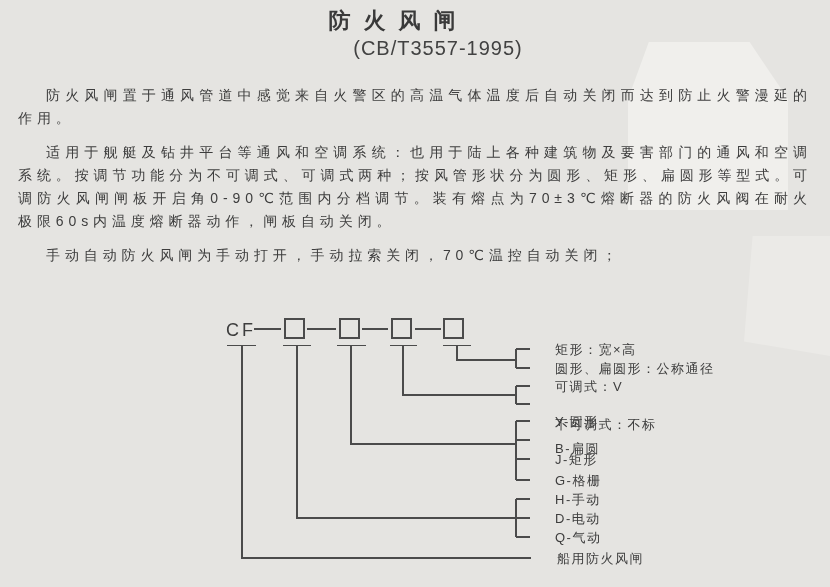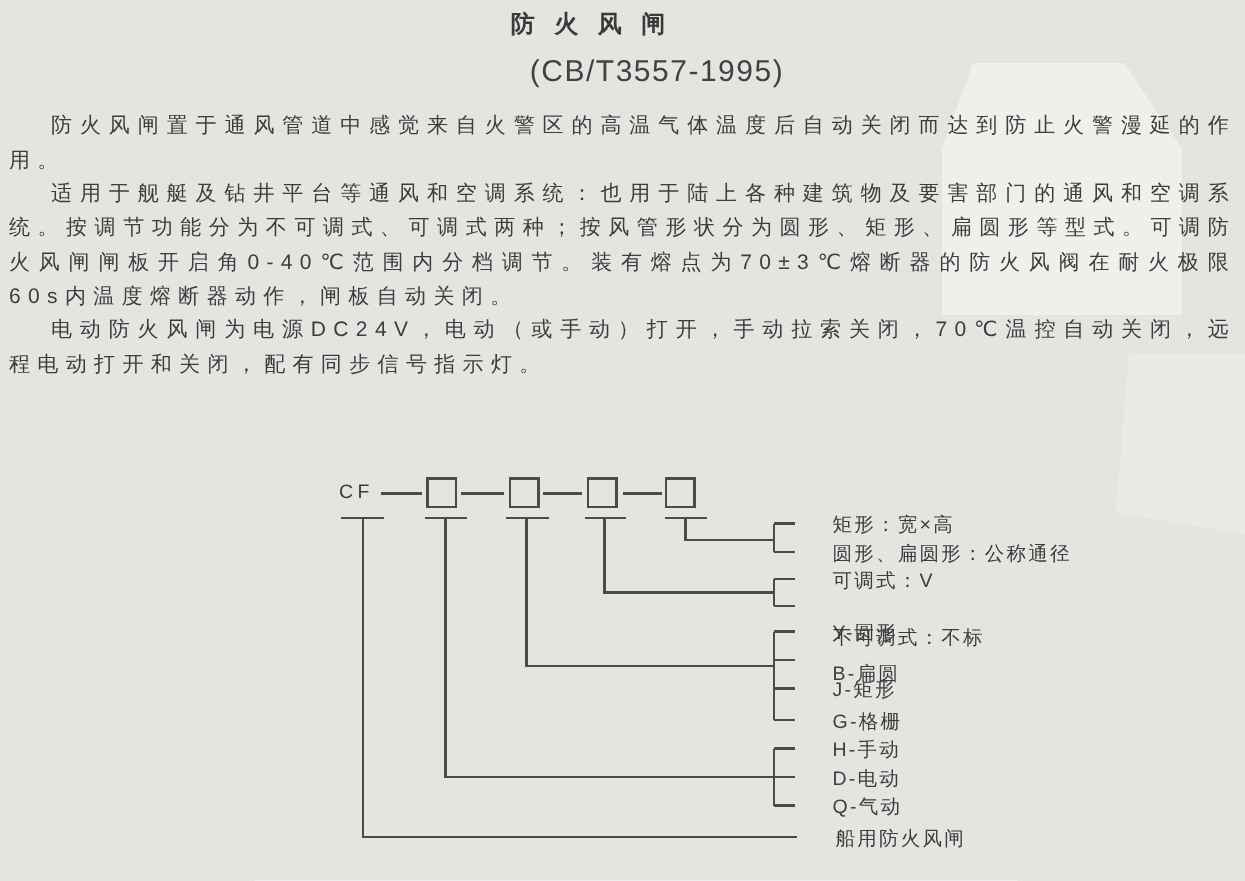--- a/index.html
+++ b/index.html
@@ -23,40 +23,40 @@
   }
   .wm2{
     left:744px;top:236px;width:86px;height:120px;
     clip-path:polygon(10% 0,100% 0,100% 100%,0 88%);
     background:#ebeae7;
   }
   .content{position:relative;z-index:1;}
   .doc-title{
     position:absolute;top:6px;left:0;width:784px;
     text-align:center;
-    font-size:16px;font-weight:bold;color:#3a3a3a;
+    font-size:22px;font-weight:bold;color:#3a3a3a;
     letter-spacing:13px;text-indent:13px;
   }
   .doc-standard{
     position:absolute;top:37px;left:0;width:830px;
     text-align:center;
     font-size:20px;letter-spacing:1px;color:#424242;padding-left:23px;
   }
   .body-text{
     position:absolute;top:72px;left:6px;width:818px;
     font-size:14px;line-height:22.7px;
     letter-spacing:4.9px;
     text-align:justify;
     color:#3d3d3d;
   }
-  .body-text p{margin:0;text-indent:2em;}
+  .body-text p{margin:12px;text-indent:2em;}
   .diagram-lines{position:absolute;left:0;top:0;z-index:1;}
   .model-prefix{
     position:absolute;left:226px;top:320px;
-    font-size:13px;letter-spacing:3px;color:#3d3d3d;z-index:2;
+    font-size:18px;letter-spacing:3px;color:#3d3d3d;z-index:2;
   }
   .dlabel{
     position:absolute;left:535px;
     font-size:13px;letter-spacing:1.5px;
     white-space:nowrap;color:#3d3d3d;z-index:2;margin-left:20px;
   }
 </style>
 </head>
 <body>
 
@@ -65,22 +65,22 @@
   <div class="wm wm1"></div>
   <div class="wm wm2"></div>
 
   <div class="content">
 
     <div class="doc-title">防火风闸</div>
     <div class="doc-standard">(CB/T3557-1995)</div>
 
     <div class="body-text">
       <p>防火风闸置于通风管道中感觉来自火警区的高温气体温度后自动关闭而达到防止火警漫延的作用。</p>
-      <p>适用于舰艇及钻井平台等通风和空调系统：也用于陆上各种建筑物及要害部门的通风和空调系统。按调节功能分为不可调式、可调式两种；按风管形状分为圆形、矩形、扁圆形等型式。可调防火风闸闸板开启角0-40℃范围内分档调节。装有熔点为70±3℃熔断器的防火风阀在耐火极限60s内温度熔断器动作，闸板自动关闭。</p>
-      <p>电动防火风闸为电源DC24V，电动（或手动）打开，手动拉索关闭，70℃温控自动关闭，远程电动打开和关闭，配有同步信号指示灯。</p>
+      <p>适用于舰艇及钻井平台等通风和空调系统：也用于陆上各种建筑物及要害部门的通风和空调系统。按调节功能分为不可调式、可调式两种；按风管形状分为圆形、矩形、扁圆形等型式。可调防火风闸闸板开启角0-90℃范围内分档调节。装有熔点为70±3℃熔断器的防火风阀在耐火极限60s内温度熔断器动作，闸板自动关闭。</p>
+      <p>手动自动防火风闸为手动打开，手动拉索关闭，70℃温控自动关闭；</p>
     </div>
 
     <svg class="diagram-lines" width="830" height="587" viewBox="0 0 830 587" fill="none" stroke="#4b4b4b" stroke-width="1.4" shape-rendering="crispEdges">
 
       <path d="M254 329 H281 M307 329 H336 M362 329 H388 M415 329 H441"></path>
 
       <rect x="285" y="319" width="19" height="19"></rect>
       <rect x="340" y="319" width="19" height="19"></rect>
       <rect x="392" y="319" width="19" height="19"></rect>
       <rect x="444" y="319" width="19" height="19"></rect>

